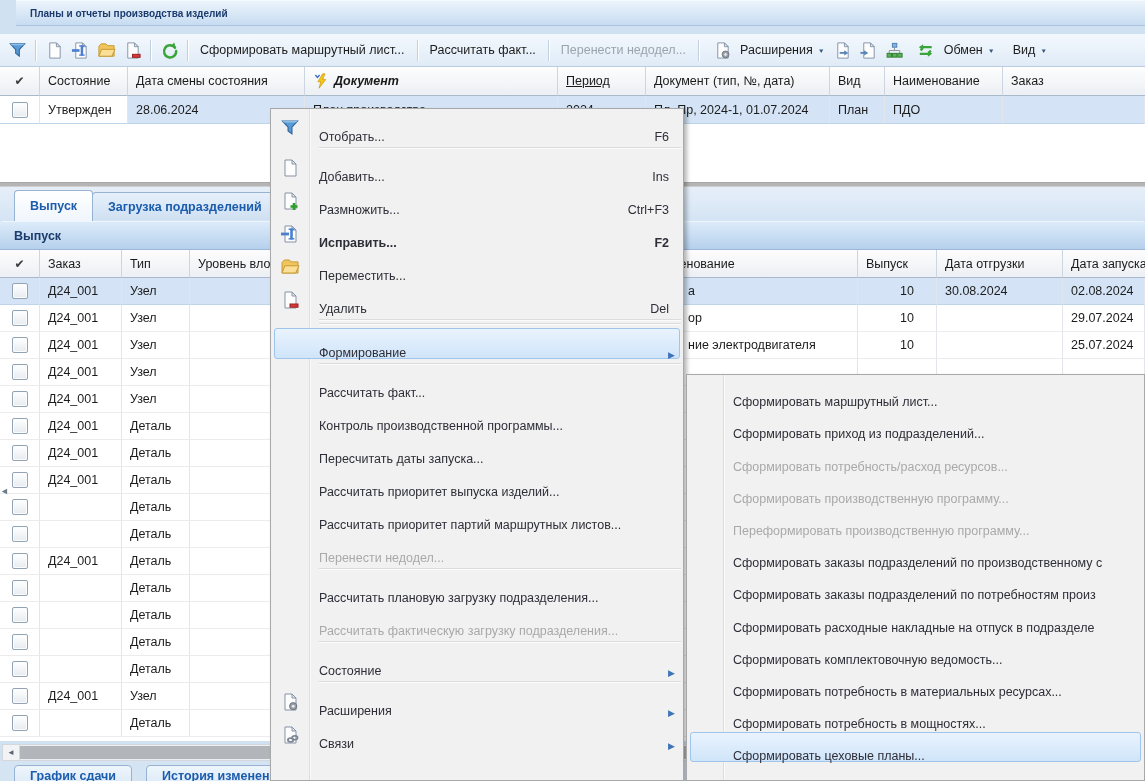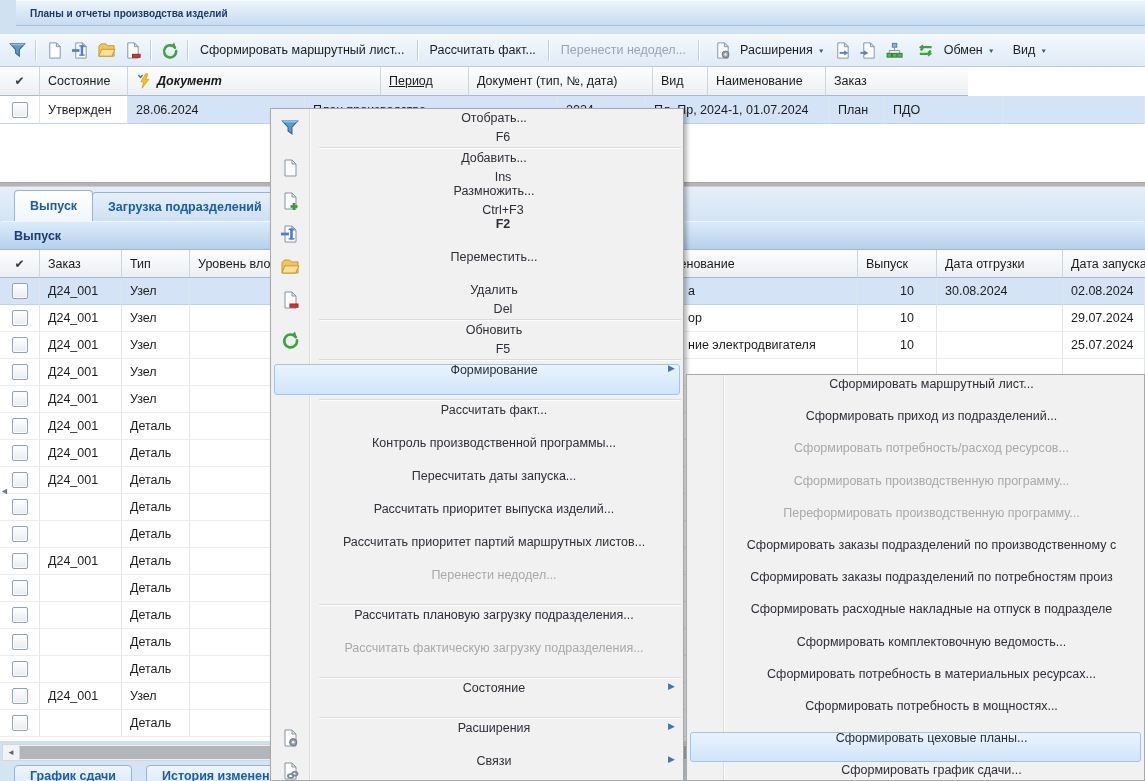--- a/index.html
+++ b/index.html
@@ -85,22 +85,22 @@
     display:flex;align-items:flex-start;padding:3px 15px 0;box-sizing:border-box;}
 
   .splitter-arrow{position:absolute;left:0;top:486px;font-size:9px;color:#6b7b8b;}
 
   
   .menu{position:absolute;background:#f1f1f1;border:1px solid #a8a8a8;
     box-shadow:3px 3px 4px rgba(0,0,0,.28);box-sizing:border-box;z-index:10;padding-top:2px;}
   #context-menu{left:270px;top:108px;width:414px;height:673px;}
   #sub-menu{left:686px;top:374px;width:459px;height:407px;z-index:11;}
   .icol-line{position:absolute;top:0;bottom:0;width:1px;background:#dddddd;box-shadow:1px 0 0 #fafafa;}
-  .mi{position:relative;display:flex;align-items:center;height:33px;padding:0 14px 0 48px;
-    box-sizing:border-box;color:#2e2e38;flex-direction:column;}
+  .mi{position:relative;display:flex;align-items:flex-end;height:33px;padding:0 14px 0 48px;
+    box-sizing:border-box;color:#2e2e38;}
   #sub-menu .mi{height:32.2px;padding-left:46px;}
   .mi .mi-ic{position:absolute;left:9px;top:50%;transform:translateY(-50%);width:20px;height:20px;}
   .mi .mi-ic svg{width:20px;height:20px;}
   .mi .mi-label{flex:1 1 auto;overflow:hidden;white-space:nowrap;}
   .mi .mi-short{flex:0 0 auto;margin-left:18px;}
   .mi .mi-arrow{position:absolute;right:8px;font-size:9px;color:#3f74b8;}
   .mi.bold{font-weight:bold;}
   .mi.disabled{color:#a9a9a9;}
   .mi.hl::before{content:"";position:absolute;left:3px;right:3px;top:1px;bottom:1px;
     background:linear-gradient(#e9f3fd,#d0e5fa);border:1px solid #9fc5ec;border-radius:3px;z-index:-1;}
@@ -225,20 +225,23 @@
   </div>
 
   <div id="upper-area">
     <div id="upper-header" class="gridrow hdr">
         <div class="gcell cbwrap" style="width: 40px;">
           <span class="checkglyph">✔</span>
         </div>
         <div class="gcell" style="width: 88px;">
           <span>Состояние</span>
         </div>
+        <div class="gcell" style="width: 177px;">
+          <span>Дата смены состояния</span>
+        </div>
         <div class="gcell cat-hdr" style="width: 253px;">
           <span style="width: 16px; height: 16px; display: inline-flex;">
             <svg viewBox="0 0 20 20" style="width: 16px; height: 16px;">
               <path d="M3 2.5l2.6 3L8.2 2.5" stroke="#3a6bc8" fill="none" stroke-width="1.7"></path>
               <path d="M12 1L6 11h3.6l-2 8L16 8h-3.8L15 1z" fill="#f5c518" stroke="#c79406" stroke-width="0.8"></path>
             </svg>
           </span>
           <span>Документ</span>
         </div>
         <div class="gcell" style="width: 88px; text-decoration: underline;">
@@ -557,49 +560,40 @@
         <span class="mi-ic"><svg viewBox="0 0 20 20">
             <path d="M5 2h7l4 4v12H5z" fill="#fdfdfd" stroke="#8593a6"></path>
             <path d="M12 2v4h4z" fill="#e4ecf4" stroke="#8593a6"></path>
             <g fill="#4a7fd0">
               <rect x="1" y="8.6" width="8" height="2.8"></rect>
               <rect x="10.2" y="4.5" width="2.6" height="11"></rect>
               <rect x="8.6" y="4.5" width="5.8" height="1.4"></rect>
               <rect x="8.6" y="14.1" width="5.8" height="1.4"></rect>
             </g>
           </svg></span>
+        <span class="mi-label">Исправить...</span>
         <span class="mi-short">F2</span>
       </div>
       <div class="mi">
         <span class="mi-ic"><svg viewBox="0 0 20 20">
             <path d="M2 16V5.5L4.3 3h5.2l1.6 1.9H18V16z" fill="#f2c45c" stroke="#c59a33"></path>
             <path d="M2 16l2.8-7.2H19L15.6 16z" fill="#fbdf96" stroke="#c59a33"></path>
           </svg></span>
         <span class="mi-label">Переместить...</span>
       </div>
       <div class="mi">
         <span class="mi-ic"><svg viewBox="0 0 20 20">
             <path d="M5 2h7l4 4v12H5z" fill="#fdfdfd" stroke="#8593a6"></path>
             <path d="M12 2v4h4z" fill="#e4ecf4" stroke="#8593a6"></path>
             <rect x="10" y="14" width="8" height="3.2" fill="#d43a3a" stroke="#9c1f1f"></rect>
           </svg></span>
         <span class="mi-label">Удалить</span>
         <span class="mi-short">Del</span>
       </div>
       <div class="msep"></div>
-      <div class="mi">
-        <span class="mi-ic"><svg viewBox="0 0 20 20">
-            <g fill="none" stroke="#3aa53a" stroke-width="2.6" stroke-linecap="round">
-              <path d="M15.8 7.2A6.4 6.4 0 1 0 17 10.4"></path>
-            </g>
-            <path d="M15 1.5l1.7 5.8-5.8-1.5z" fill="#3aa53a"></path>
-          </svg></span>
-        <span class="mi-label">Обновить</span>
-        <span class="mi-short">F5</span>
-      </div>
       <div class="msep"></div>
       <div class="mi hl">
         <span class="mi-label">Формирование</span>
         <span class="mi-arrow">▶</span>
       </div>
       <div class="msep"></div>
       <div class="mi">
         <span class="mi-label">Рассчитать факт...</span>
       </div>
       <div class="mi">

